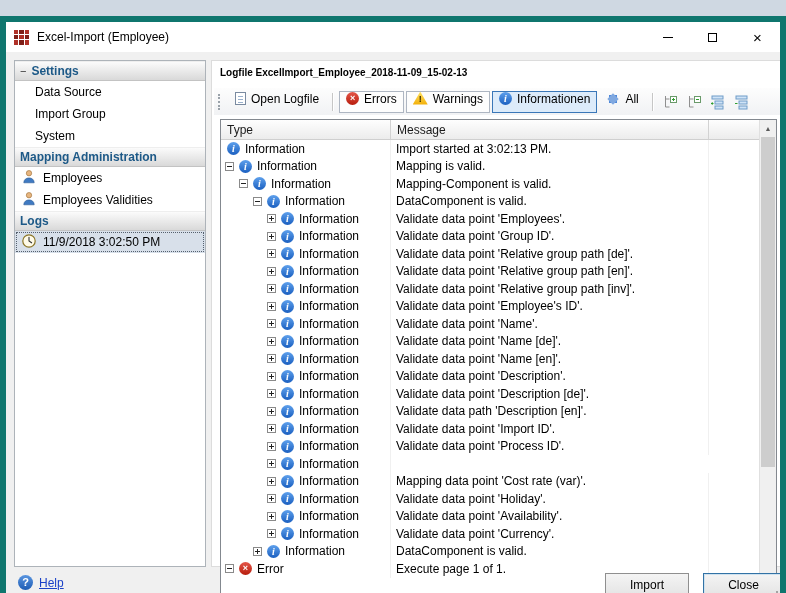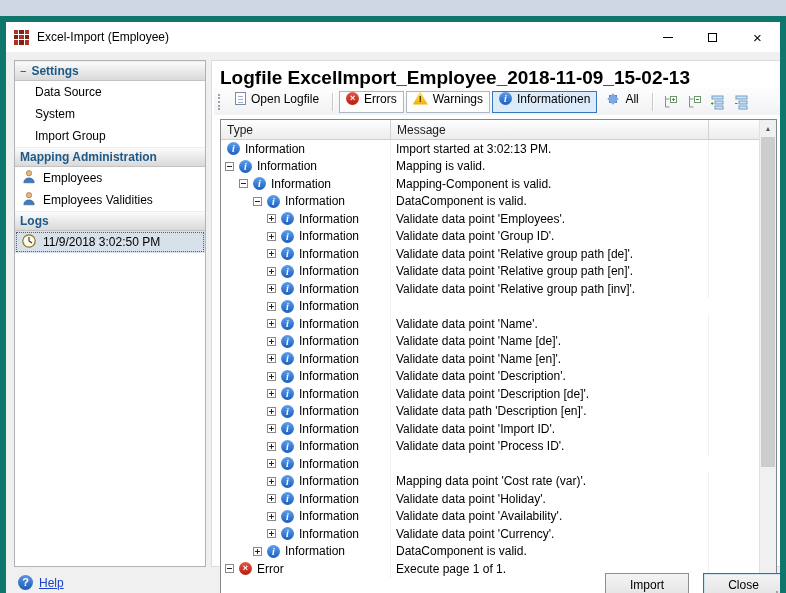--- a/index.html
+++ b/index.html
@@ -23,21 +23,21 @@
   
   .sidebar{position:absolute;left:8px;top:38px;width:192px;height:507px;background:#fff;border:1px solid #adb3b9;overflow:hidden;}
   .sb-header{height:20px;display:flex;align-items:center;gap:5px;padding:0 5px;background:linear-gradient(#fbfbfb,#d9d9d9);border-bottom:1px solid #c3c3c3;border-top:1px solid #eee;color:#1d5987;font-weight:bold;}
   .sb-hdr-minus{font-weight:normal;color:#333;font-size:11px;line-height:1;}
   .sb-item{height:22px;display:flex;align-items:center;gap:6px;padding-left:6px;color:#000;text-align:right;}
   .sb-item.indent{padding-left:20px;}
   .sb-item.selected{background:#d8e0ea;outline:1px dotted #55606d;outline-offset:-2px;}
   .sb-item svg{flex:none;}
   
   .main{position:absolute;left:205px;top:38px;width:573px;height:507px;background:#fff;border:1px solid #dcdcdc;}
-  .log-title{position:absolute;left:8px;top:6px;font-size:19px;font-weight:bold;}
+  .log-title{position:absolute;left:8px;top:6px;font-size:10px;font-weight:bold;}
   .toolbar{position:absolute;left:2px;top:27px;right:2px;height:27px;display:flex;align-items:center;gap:2px;padding-left:4px;background:linear-gradient(#fdfdfd,#f1f2f4);}
   .tool-grip{width:4px;height:16px;border-left:2px dotted #9aa2aa;margin-right:4px;flex:none;}
   .tool-btn{display:flex;align-items:flex-start;gap:5px;height:22px;padding:0 6px;border:1px solid transparent;background:transparent;font:inherit;color:#000;cursor:default;}
   .tool-btn.bordered{border-color:#aeb6c2;background:#fdfdfd;}
   .tool-btn.active{border-color:#3a77b8;background:#dcebfa;}
   .tool-sep{width:1px;height:18px;background:#c6c6c6;box-shadow:1px 0 0 #fff;margin:0 4px;flex:none;}
   .tree-tool-btn{width:22px;height:22px;display:flex;align-items:center;justify-content:center;border:1px solid transparent;background:transparent;padding:0;cursor:default;}
   
   .doc-ico{width:11px;height:13px;background:#fff;border:1px solid #7a8aa0;position:relative;flex:none;}
   .doc-ico::before{content:"";position:absolute;left:2px;right:2px;top:3px;height:8px;background:repeating-linear-gradient(to bottom,#9ab0cc 0 1px,transparent 1px 3px);}
@@ -114,24 +114,24 @@
 
   <div class="sidebar" id="sidebar">
       <div class="sb-header">
         <span class="sb-hdr-minus">−</span>
         <span class="sb-hdr-label">Settings</span>
       </div>
       <div class="sb-item indent">
         <span class="sb-item-label">Data Source</span>
       </div>
       <div class="sb-item indent">
+        <span class="sb-item-label">Import Group</span>
+      </div>
+      <div class="sb-item indent">
         <span class="sb-item-label">System</span>
-      </div>
-      <div class="sb-item indent">
-        <span class="sb-item-label">Import Group</span>
       </div>
       <div class="sb-header">
         <span class="sb-hdr-label">Mapping Administration</span>
       </div>
       <div class="sb-item">
         <span class="sb-item-ico"><svg width="16" height="16" viewBox="0 0 16 16">
             <circle cx="8" cy="4.2" r="2.7" fill="#e7b57f" stroke="#9a6b33" stroke-width="0.6"></circle>
             <path d="M2.8 13.8c0-3.2 2.3-4.9 5.2-4.9s5.2 1.7 5.2 4.9z" fill="#3f7ac2" stroke="#2a5a96" stroke-width="0.6"></path>
           </svg></span>
         <span class="sb-item-label">Employees</span>
@@ -306,20 +306,21 @@
               <span class="type-label">Information</span>
             </div>
             <div class="cell-msg">Validate data point 'Relative group path [inv]'.</div>
           </div>
           <div class="tree-row">
             <div class="cell-type" style="padding-left: 46px;">
               <span class="expander plus"></span>
               <span class="info-ico">i</span>
               <span class="type-label">Information</span>
             </div>
+            <div class="cell-msg">Validate data point 'Employee's ID'.</div>
           </div>
           <div class="tree-row">
             <div class="cell-type" style="padding-left: 46px;">
               <span class="expander plus"></span>
               <span class="info-ico">i</span>
               <span class="type-label">Information</span>
             </div>
             <div class="cell-msg">Validate data point 'Name'.</div>
           </div>
           <div class="tree-row">

